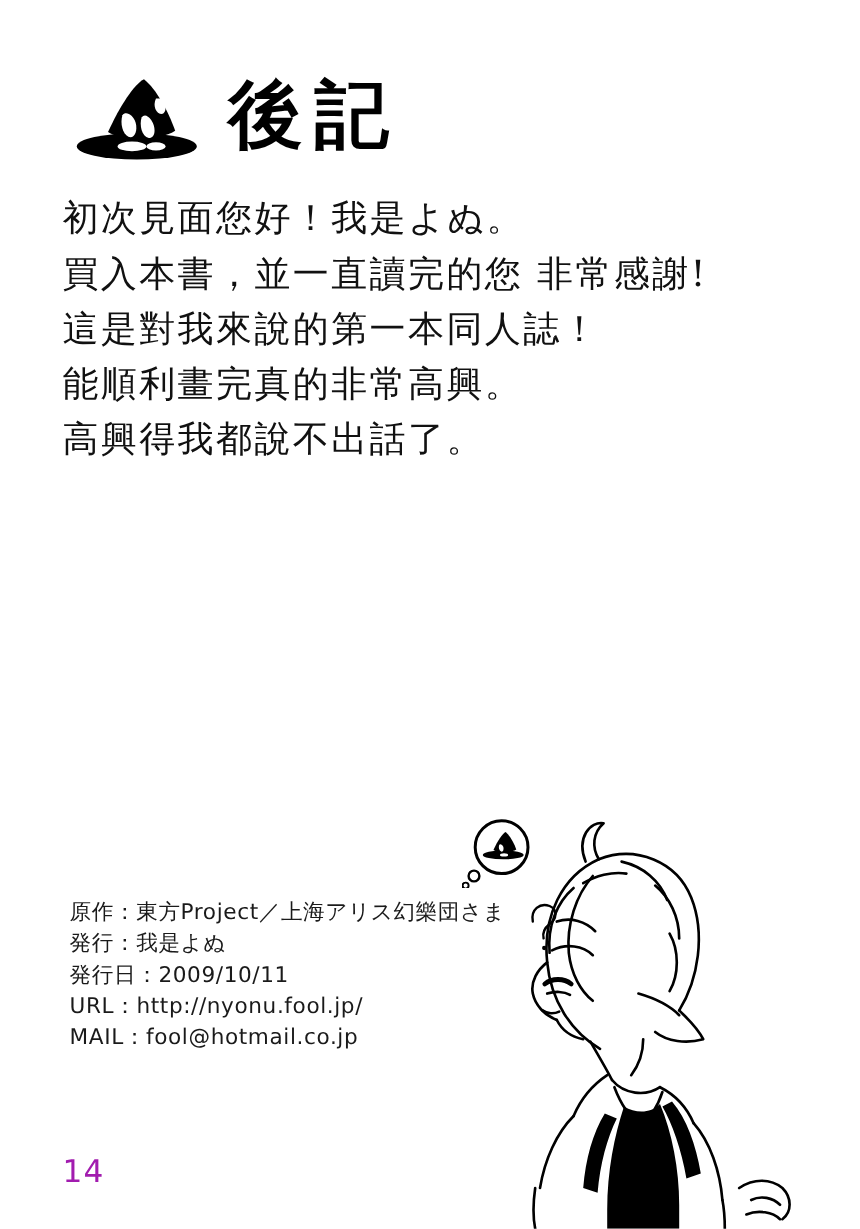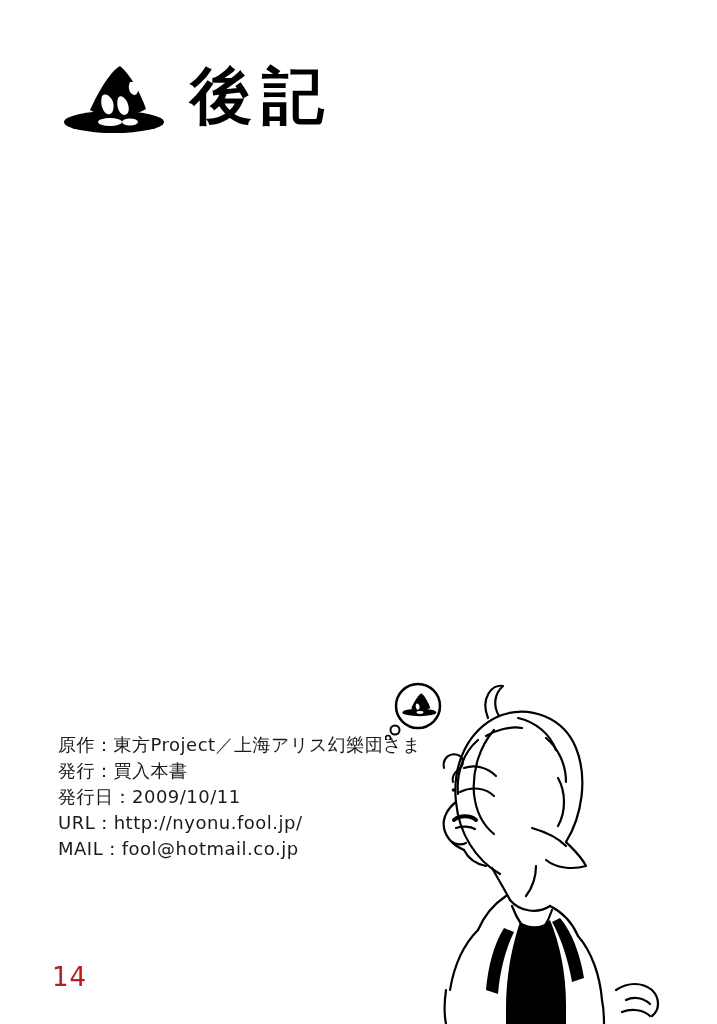--- a/index.html
+++ b/index.html
@@ -62,41 +62,41 @@
     line-height: 46px;
     letter-spacing: 2px;
     white-space: nowrap;
     color: #111;
   }
 
   
   #colophon {
     position: absolute;
     left: 58px;
-    top: 732px;
+    top: 748px;
     width: 380px;
   }
   .colophon-line {
     font-family: "DejaVu Sans", sans-serif;
     font-size: 18px;
     line-height: 26px;
     letter-spacing: 0.5px;
     white-space: nowrap;
     color: #1a1a1a;
   }
 
   
   #page-number {
     position: absolute;
     left: 52px;
     top: 962px;
     font-family: "DejaVu Sans", sans-serif;
     font-size: 26px;
     letter-spacing: 1px;
-    color: #b91c1c;
+    color: #a21caf;
   }
 
   
   #illustration {
     position: absolute;
     left: 360px;
     top: 660px;
     width: 357px;
     height: 364px;
     pointer-events: none;
@@ -125,27 +125,34 @@
     <path d="M70 20 C 67 26, 70 33, 75 33 C 79 32, 79 24, 75 20 Z" fill="#fff"></path>
     <ellipse cx="50" cy="60" rx="12" ry="4" fill="#fff"></ellipse>
     <ellipse cx="70" cy="60" rx="8" ry="3.5" fill="#fff"></ellipse>
   </svg>
 
   <div id="header-title">後記</div>
 </div>
 
 <div id="body-text">
 
+  <div class="para">
+    <div class="line">初次見面您好！我是よぬ。</div>
+    <div class="line">買入本書，並一直讀完的您 非常感謝!</div>
+    <div class="line">這是對我來說的第一本同人誌！</div>
+    <div class="line">能順利畫完真的非常高興。</div>
+    <div class="line">高興得我都說不出話了。</div>
+  </div>
 
 
 </div>
 
 <div id="colophon">
   <div class="colophon-line">原作：東方Project／上海アリス幻樂団さま</div>
-  <div class="colophon-line">発行：買入本書</div>
+  <div class="colophon-line">発行：我是よぬ</div>
   <div class="colophon-line">発行日：2009/10/11</div>
   <div class="colophon-line">URL：http://nyonu.fool.jp/</div>
   <div class="colophon-line">MAIL：fool@hotmail.co.jp</div>
 </div>
 
 <div id="page-number">14</div>
 
 <svg id="speech-bubble" viewBox="0 0 66 58">
   <circle cx="33" cy="24" r="22" fill="#fff" stroke="#000" stroke-width="2.5"></circle>
 

